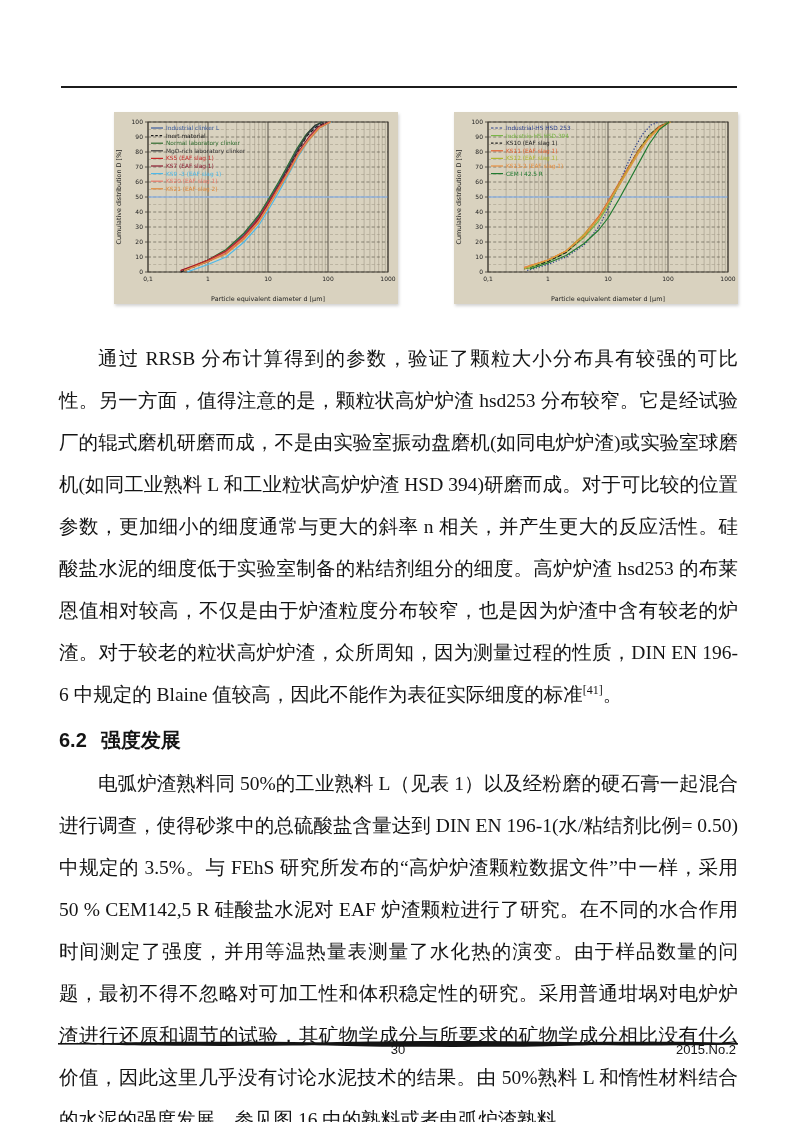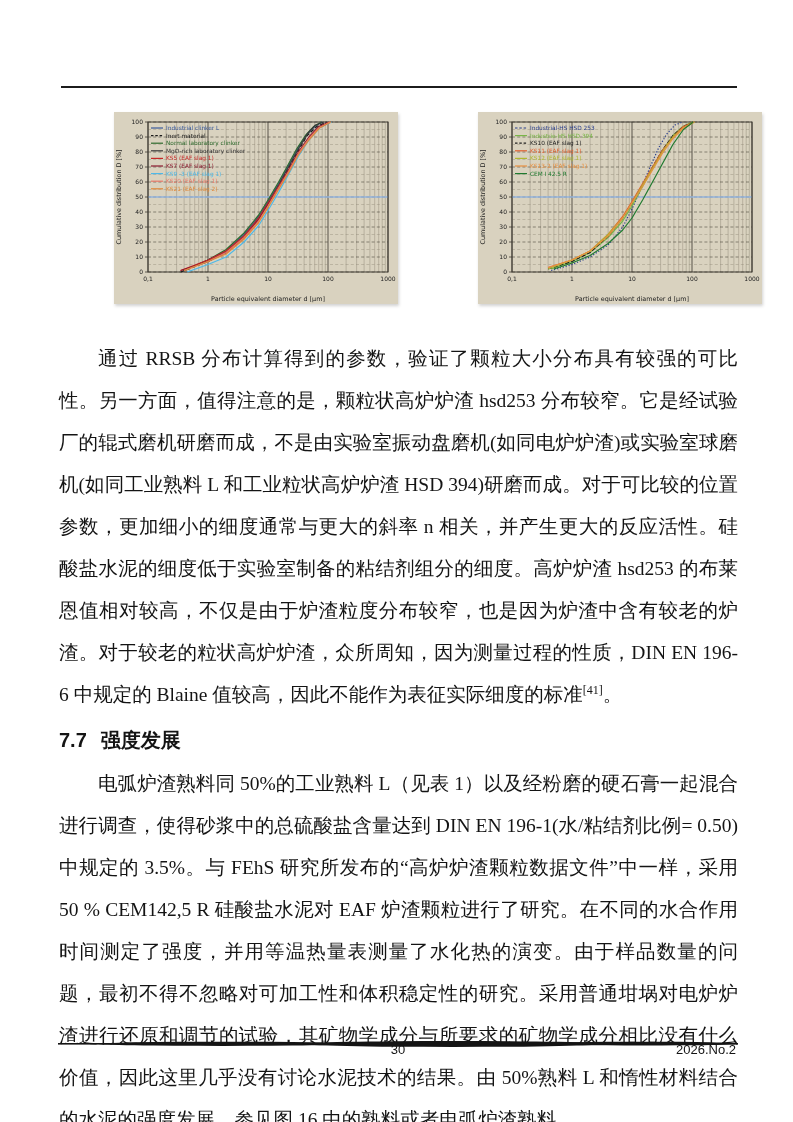--- a/index.html
+++ b/index.html
@@ -9,21 +9,21 @@
     font-family:"Liberation Serif","DejaVu Serif",serif;color:#141414;
   }
   .header-title{
     position:absolute;top:57px;left:0;width:100%;text-align:center;
     font-size:15px;letter-spacing:1.5px;
   }
   .header-rule{
     position:absolute;top:86px;left:61px;width:676px;height:0;
     border-top:2px solid #1c1c1c;
   }
-  .figures-row{position:absolute;top:112px;left:114px;display:flex;gap:80px;}
+  .figures-row{position:absolute;top:112px;left:114px;display:flex;gap:56px;}
   .chart-box{
     width:284px;height:192px;background:#d9d2bf;
     box-shadow:0 0 0 1px #b7b09d inset, 1px 2px 3px rgba(0,0,0,.18);
   }
   svg text{font-family:"DejaVu Sans","Liberation Sans",sans-serif;}
   .captions-row{
     position:absolute;top:308px;left:88px;width:648px;
     display:flex;justify-content:space-between;
     font-family:"Liberation Sans","DejaVu Sans",sans-serif;
     font-weight:700;font-size:14.5px;color:#111;
@@ -287,33 +287,33 @@
           <line x1="37" y1="61.60000000000001" x2="49" y2="61.60000000000001" stroke="#1f7a2f" stroke-width="1.2"></line>
           <text x="52" y="63.60000000000001" font-size="5.8" fill="#1f7a2f">CEM I 42.5 R</text>
         </svg></div>
   </div>
 
 
   <div class="body-text">
     <p><span>通过 RRSB 分布计算得到的参数，验证了颗粒大小分布具有较强的可比性。另一方面，值得注意的是，颗粒状高炉炉渣 hsd253 分布较窄。它是经试验厂的辊式磨机研磨而成，不是由实验室振动盘磨机(如同电炉炉渣)或实验室球磨机(如同工业熟料 L 和工业粒状高炉炉渣 HSD 394)研磨而成。对于可比较的位置参数，更加细小的细度通常与更大的斜率 n 相关，并产生更大的反应活性。硅酸盐水泥的细度低于实验室制备的粘结剂组分的细度。高炉炉渣 hsd253 的布莱恩值相对较高，不仅是由于炉渣粒度分布较窄，也是因为炉渣中含有较老的炉渣。对于较老的粒状高炉炉渣，众所周知，因为测量过程的性质，DIN EN 196-6 中规定的 Blaine 值较高，因此不能作为表征实际细度的标准</span><sup>[41]</sup><span>。</span></p>
 
     <div class="sec-heading">
-      <span>7.7</span>
+      <span>6.2</span>
       <span>强度发展</span>
     </div>
 
     <p>电弧炉渣熟料同 50%的工业熟料 L（见表 1）以及经粉磨的硬石膏一起混合进行调查，使得砂浆中的总硫酸盐含量达到 DIN EN 196-1(水/粘结剂比例= 0.50)中规定的 3.5%。与 FEhS 研究所发布的“高炉炉渣颗粒数据文件”中一样，采用 50 % CEM142,5 R 硅酸盐水泥对 EAF 炉渣颗粒进行了研究。在不同的水合作用时间测定了强度，并用等温热量表测量了水化热的演变。由于样品数量的问题，最初不得不忽略对可加工性和体积稳定性的研究。采用普通坩埚对电炉炉渣进行还原和调节的试验，其矿物学成分与所要求的矿物学成分相比没有什么价值，因此这里几乎没有讨论水泥技术的结果。由 50%熟料 L 和惰性材料结合的水泥的强度发展，参见图 16 中的熟料或者电弧炉渣熟料。</p>
   </div>
 
   <div class="footer-rule">
     <svg width="680" height="8" viewBox="0 0 680 8" aria-hidden="true">
       <rect x="0" y="3" width="680" height="1.6" fill="#141414"></rect>
       <ellipse cx="165" cy="3.8" rx="125" ry="2.1" fill="#141414"></ellipse>
       <ellipse cx="395" cy="3.9" rx="150" ry="3" fill="#141414"></ellipse>
       <ellipse cx="585" cy="3.6" rx="95" ry="1.9" fill="#141414"></ellipse>
     </svg>
   </div>
   <div class="footer-row">
     <span class="footer-page">30</span>
-    <span class="footer-issue">2026.No.2</span>
+    <span class="footer-issue">2015.No.2</span>
   </div>
 
 </div>
 
 </body></html>

